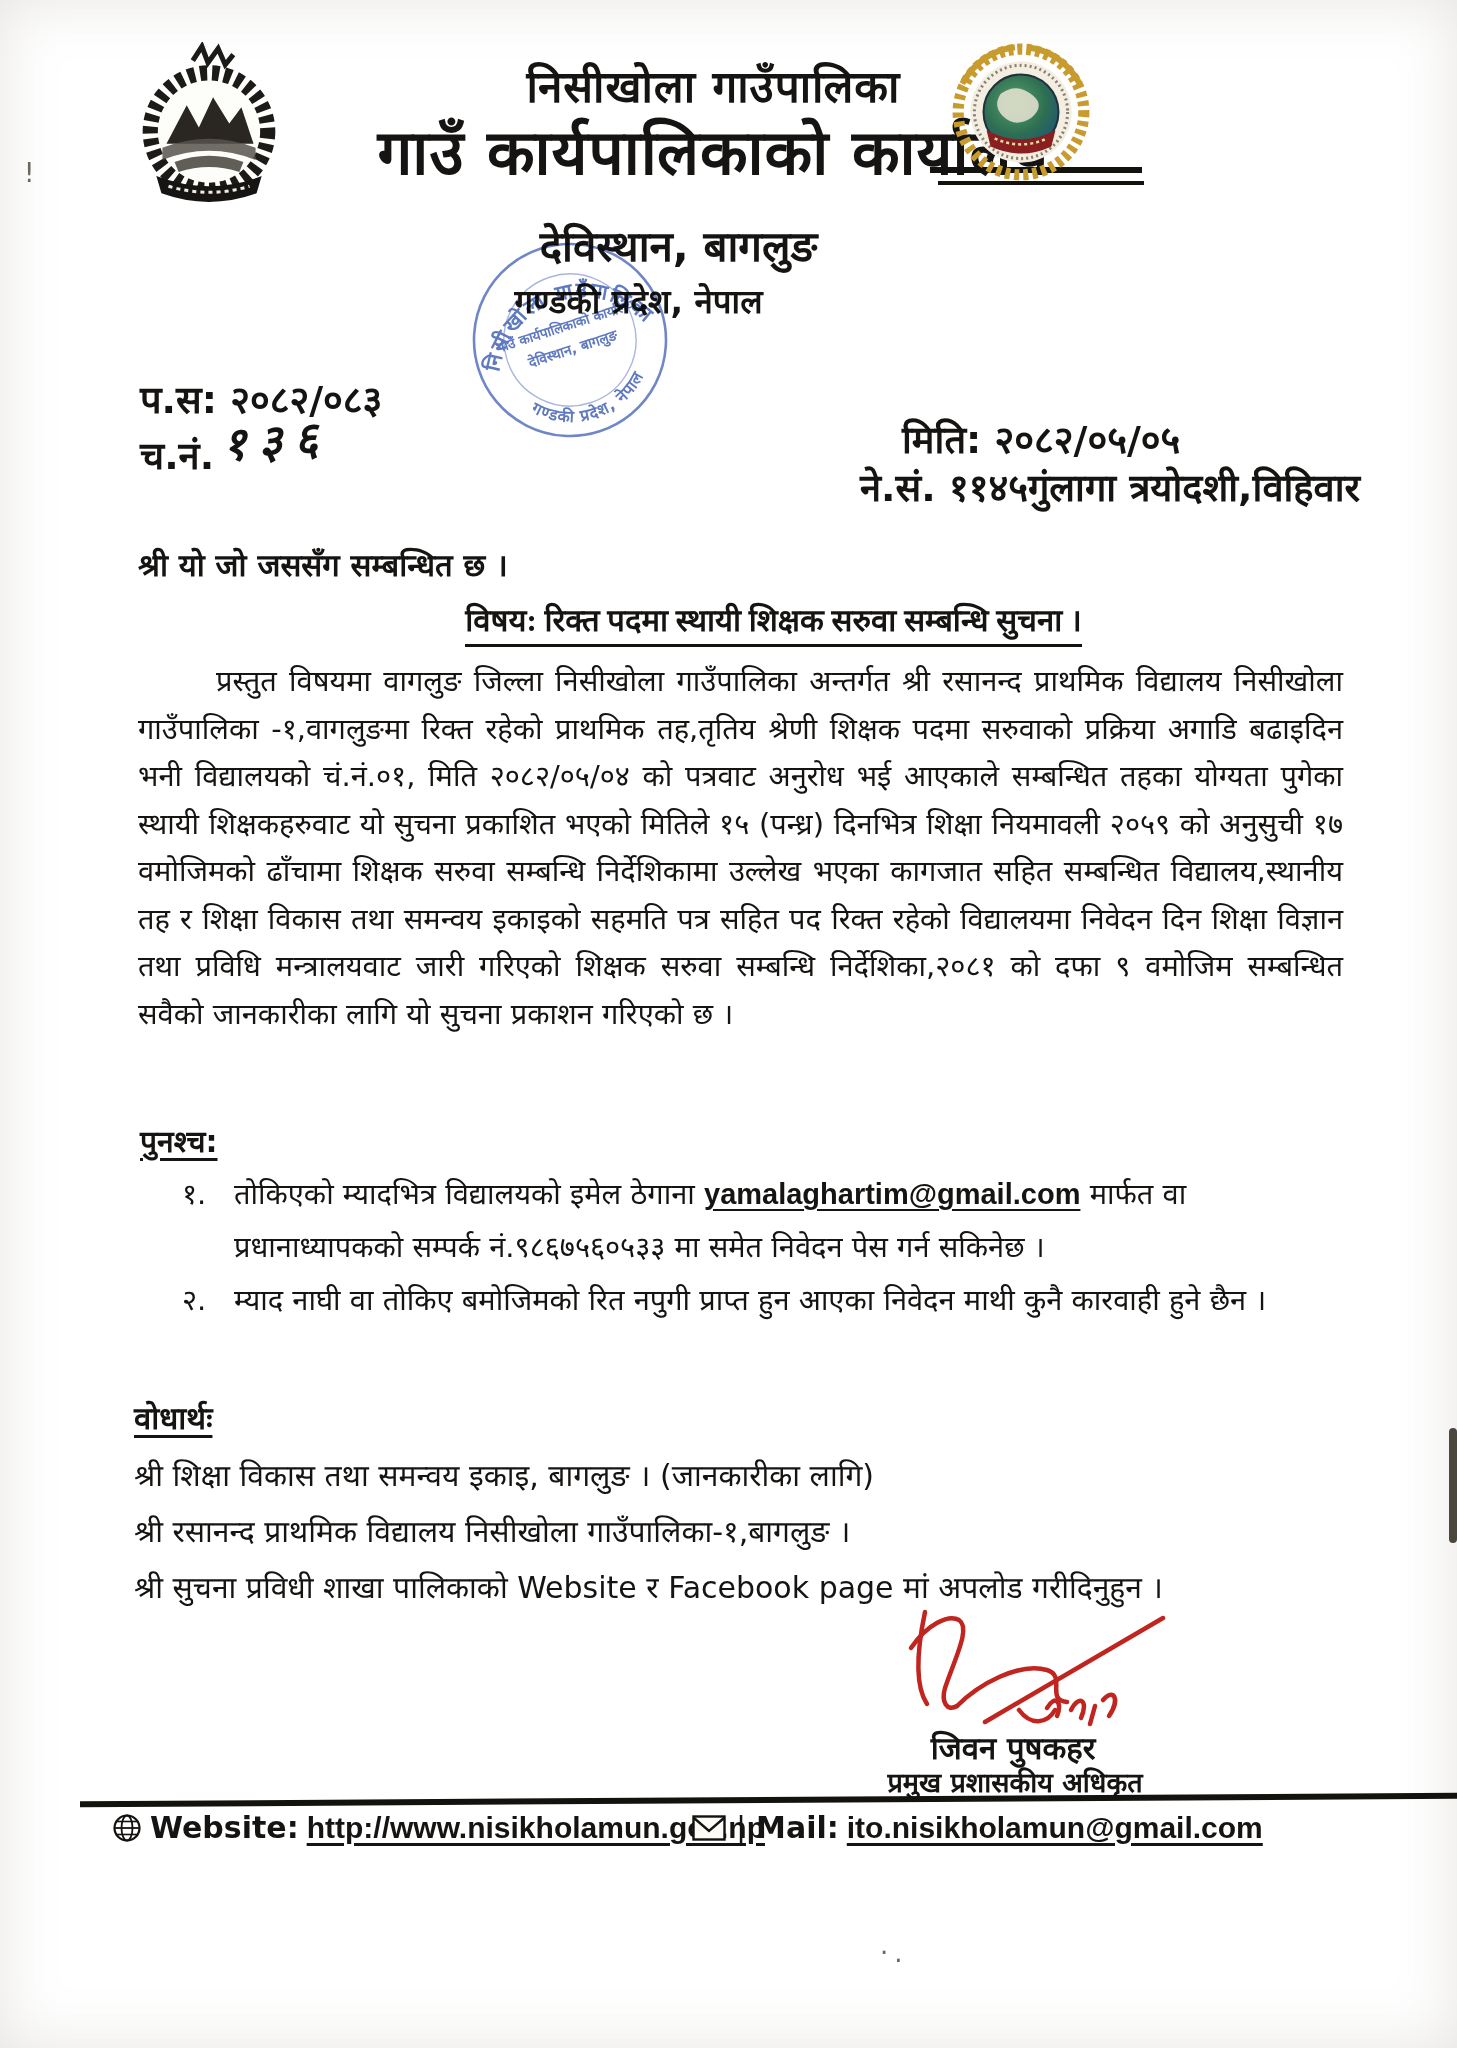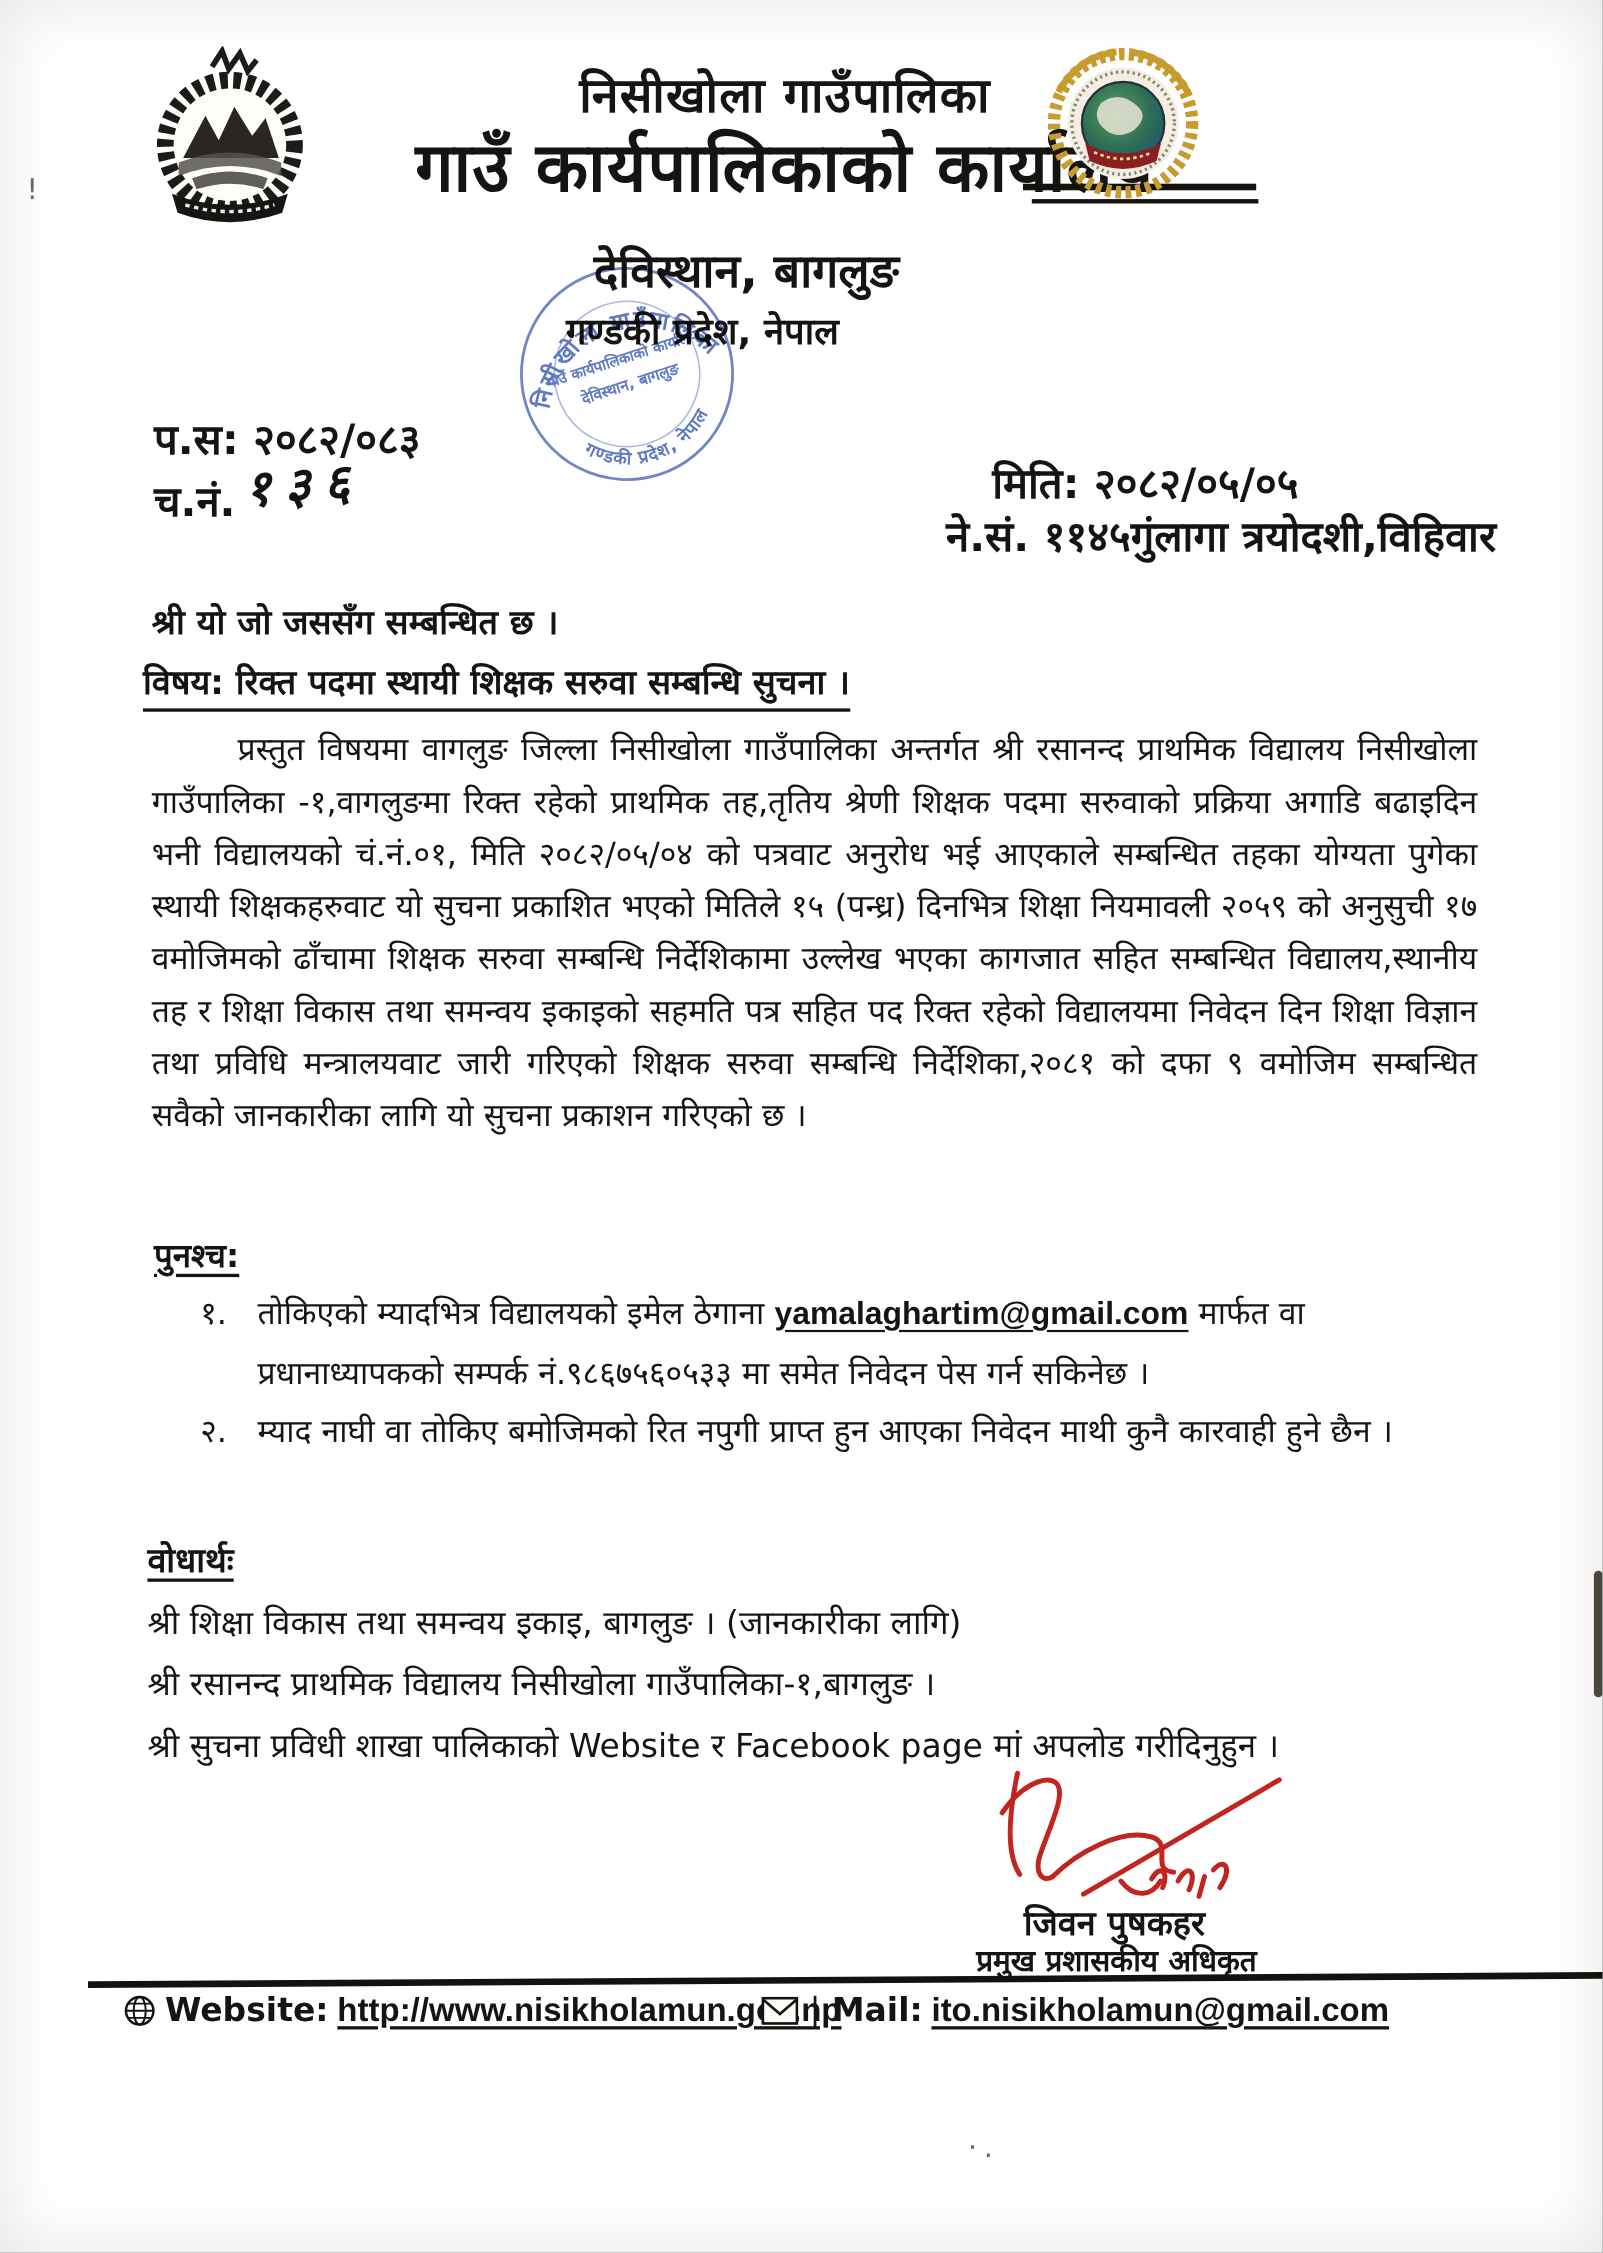--- a/index.html
+++ b/index.html
@@ -15,21 +15,21 @@
   .muni-name{top:55px;font-size:44px;font-weight:600;letter-spacing:1px;}
   .office-name{top:108px;font-size:62px;font-weight:700;letter-spacing:1px;}
   .place-line{top:216px;font-size:42px;font-weight:600;padding-right:70px;}
   .prov-line{top:278px;font-size:33px;font-weight:700;padding-right:150px;}
   .title-rule{position:absolute;background:#14120f;z-index:1;}
   
   .meta{font-size:38px;font-weight:600;}
   .hand-no{font-size:46px;font-style:italic;letter-spacing:12px;transform:rotate(-4deg);font-weight:600;}
   
   .addressee{left:138px;top:520px;font-size:31px;font-weight:600;margin-top:23px;}
-  .subject-wrap{left:130px;right:40px;top:598px;text-align:left;}
+  .subject-wrap{left:130px;right:40px;top:598px;text-align:center;font-family:Liberation Serif, serif;}
   .subject{display:inline-block;font-size:31px;font-weight:700;border-bottom:3px solid #14120f;padding-bottom:4px;}
   .body-par{
     left:138px;width:1205px;top:658px;font-size:29px;line-height:47.5px;
     text-align:justify;text-indent:78px;font-weight:500;
   }
   .ps-head{left:140px;top:1120px;font-size:30px;font-weight:700;text-decoration:underline;text-underline-offset:6px;}
   .ps-list{left:182px;top:1168px;width:1165px;font-size:29px;line-height:53px;font-weight:500;}
   .ps-item{position:relative;padding-left:52px;}
   .ps-num{position:absolute;left:0;top:0;}
   .email-link{text-decoration:underline;text-underline-offset:5px;font-family:"Liberation Sans","DejaVu Sans",sans-serif;font-weight:600;margin-top:18px;}

